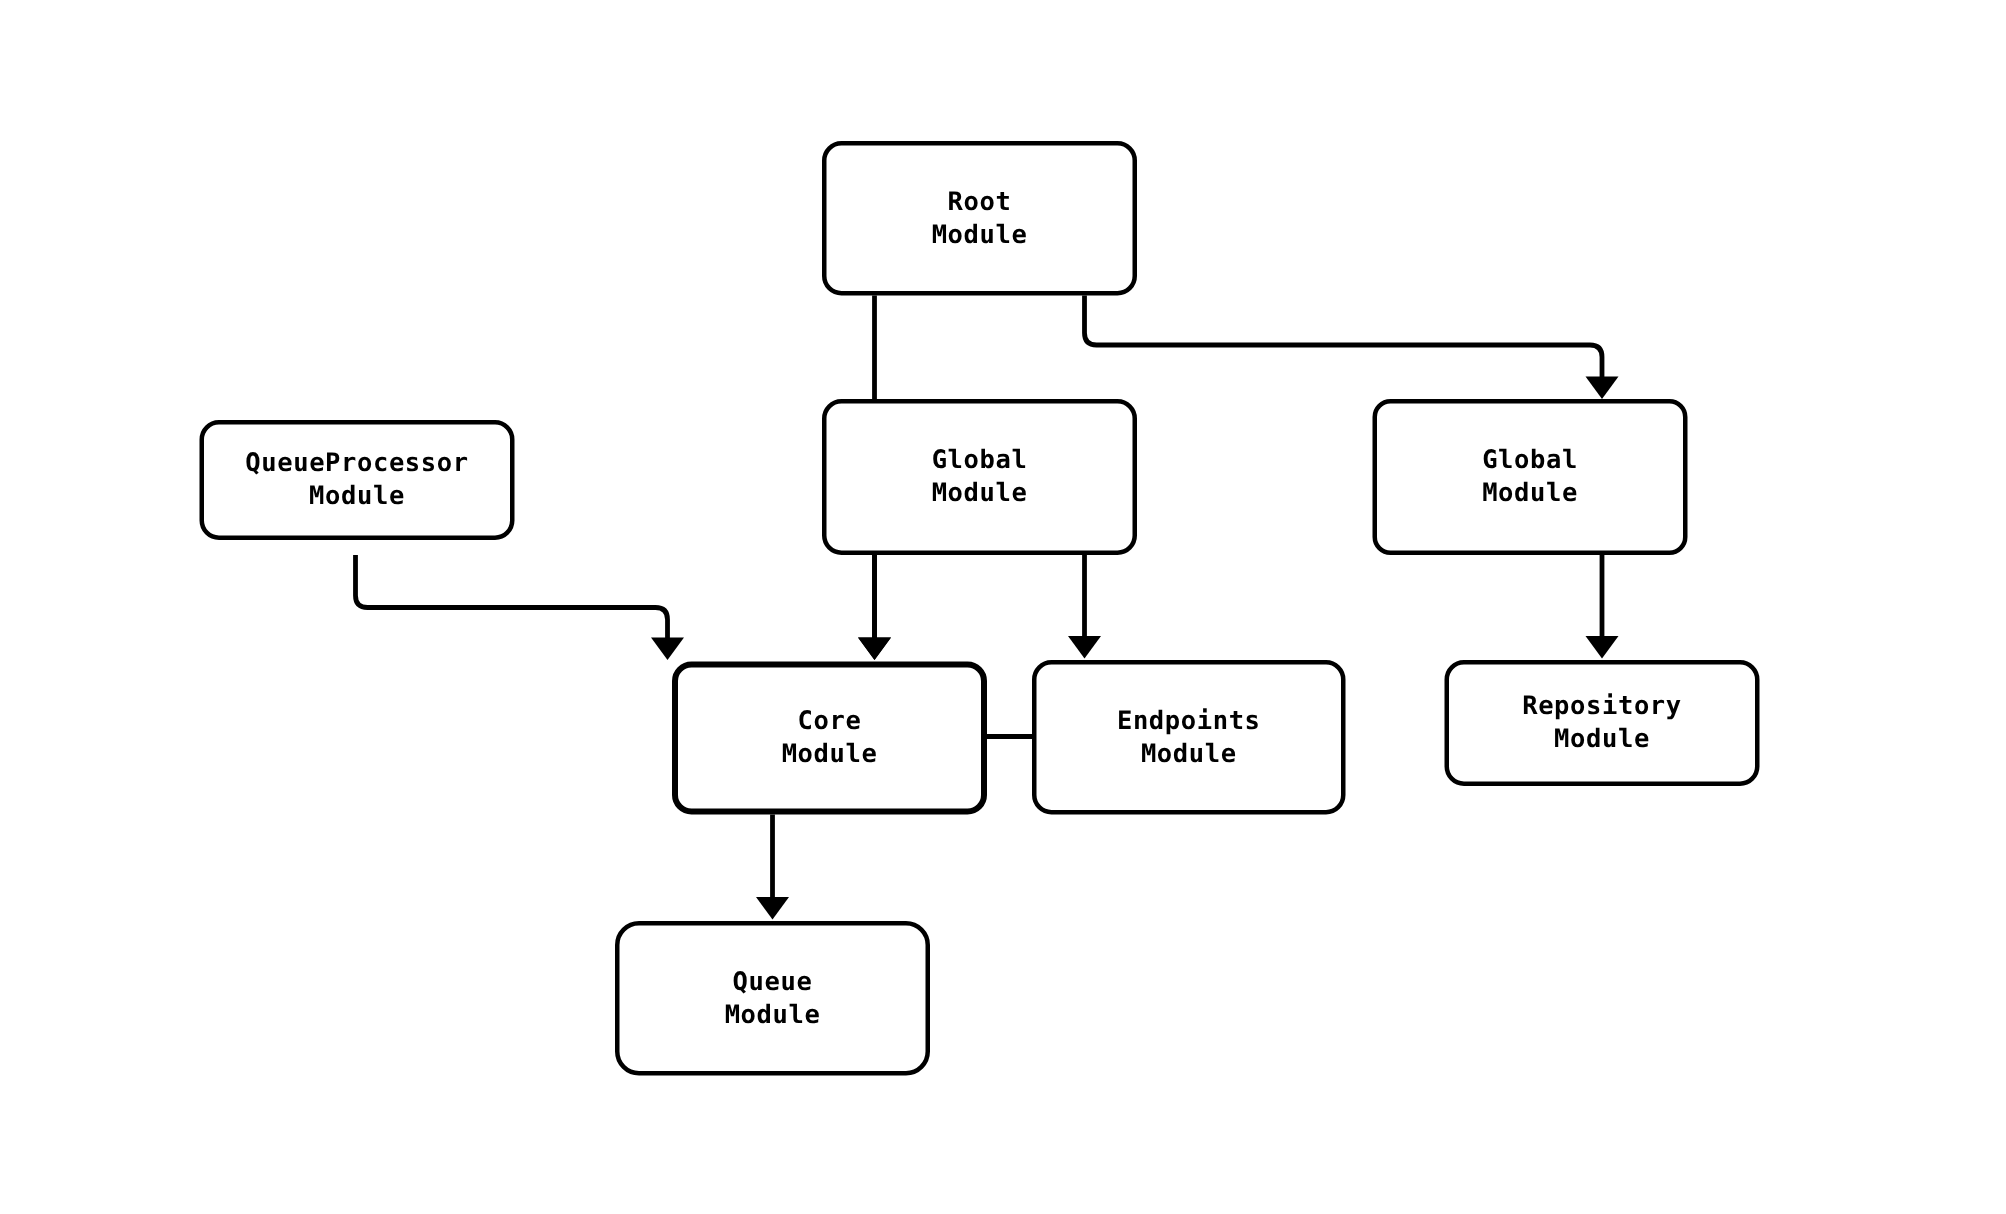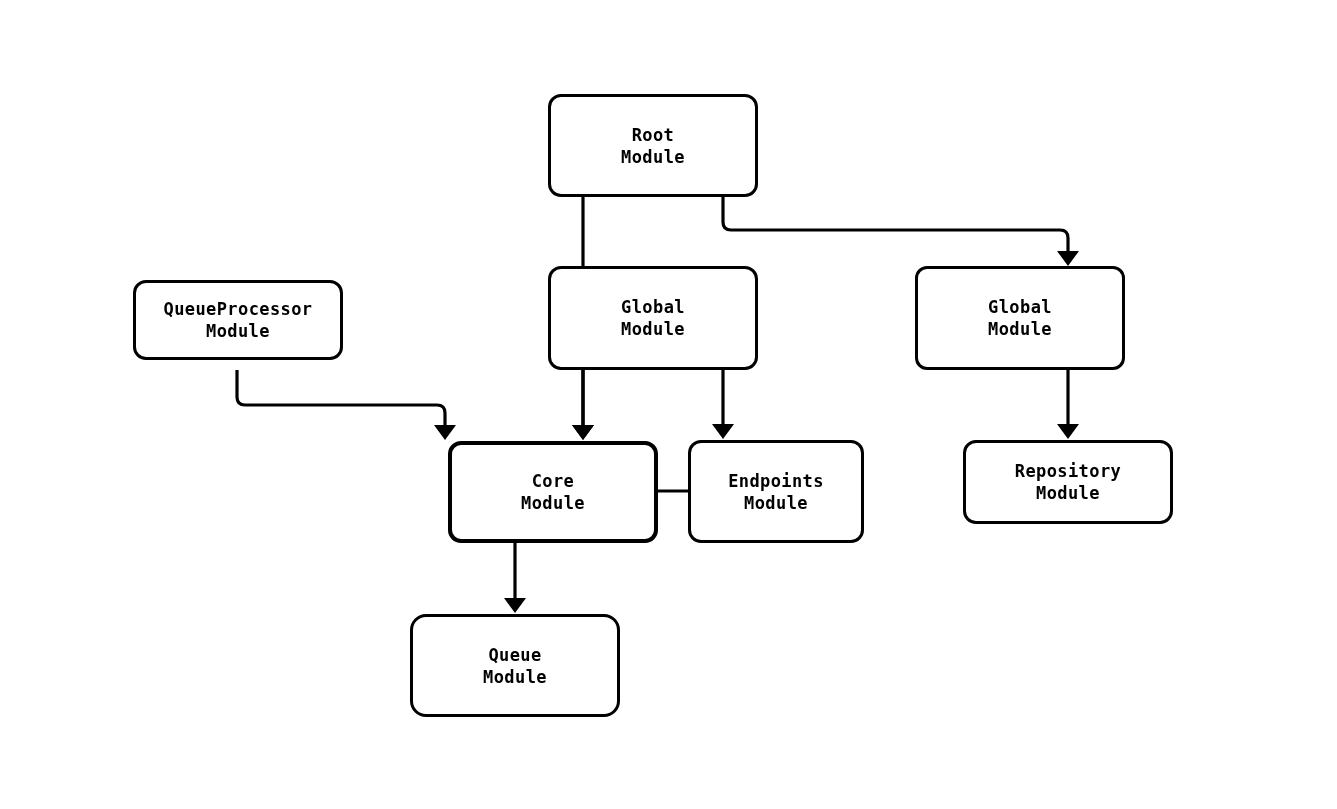--- a/index.html
+++ b/index.html
@@ -97,21 +97,21 @@
   <div class="node" style="left: 915px; top: 266px; width: 210px; height: 104px; border-color: rgb(0, 0, 0); border-radius: 12px;">
     <span class="node-label">Global
 Module</span>
   </div>
 
   <div class="node emphasis" style="left: 410px; top: 441px; width: 210px; height: 102px; border-color: rgb(0, 0, 0);">
     <span class="node-label">Core
 Module</span>
   </div>
 
-  <div class="node" style="left: 688px; top: 440px; width: 176px; height: 103px; border-color: rgb(0, 0, 0);">
+  <div class="node" style="left: 688px; top: 440px; width: 209px; height: 103px; border-color: rgb(0, 0, 0);">
     <span class="node-label">Endpoints
 Module</span>
   </div>
 
   <div class="node" style="left: 963px; top: 440px; width: 210px; height: 84px; border-color: rgb(0, 0, 0);">
     <span class="node-label">Repository
 Module</span>
   </div>
 
   <div class="node" style="left: 410px; top: 614px; width: 210px; height: 103px; border-color: rgb(0, 0, 0); border-radius: 16px;">

